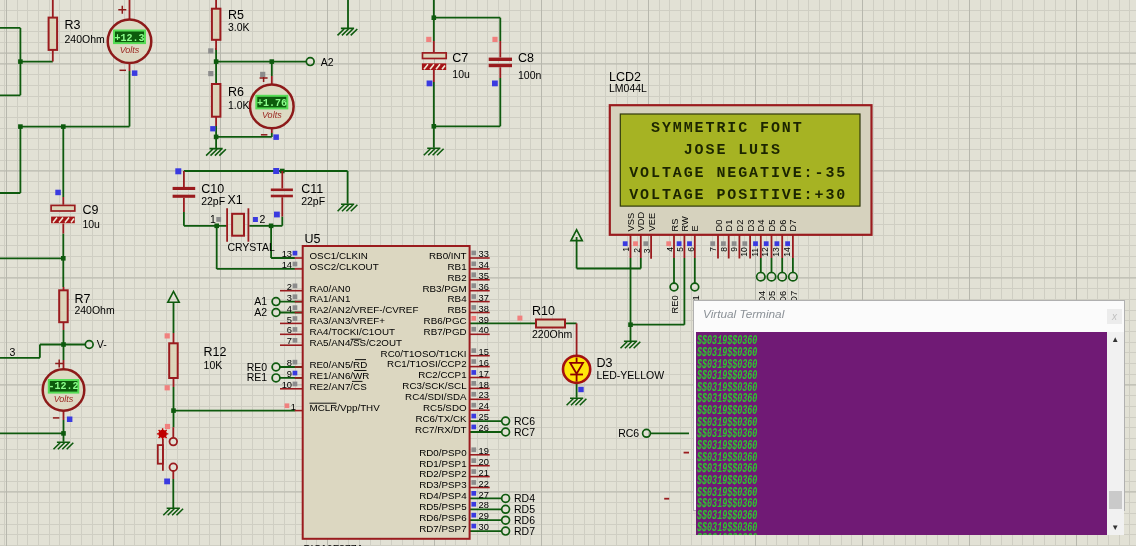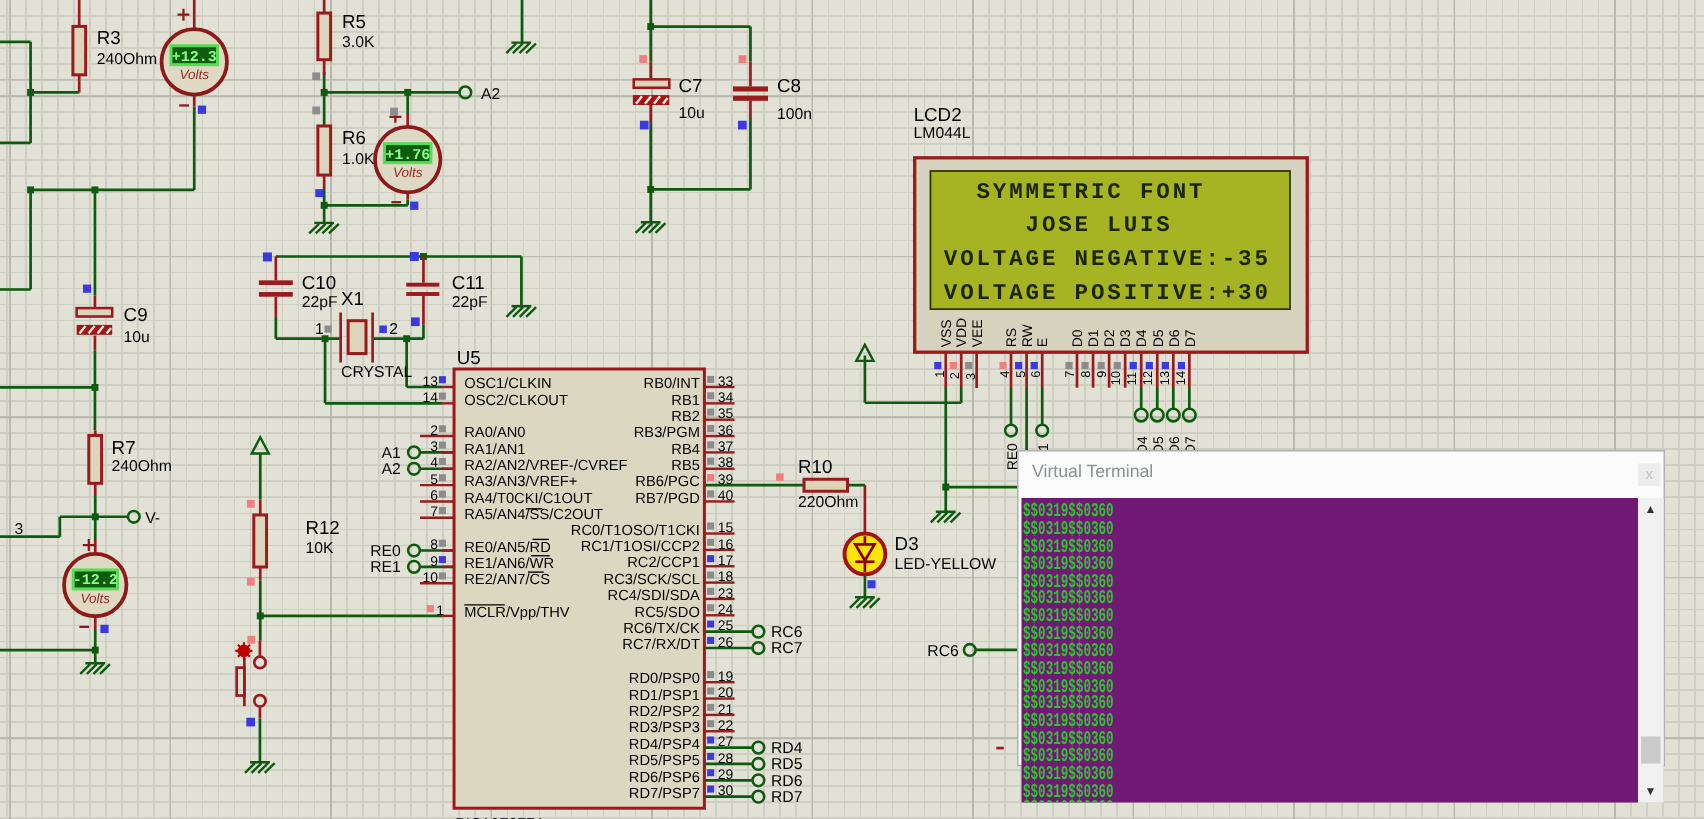--- a/index.html
+++ b/index.html
@@ -8,21 +8,21 @@
     background-image:
       repeating-linear-gradient(to right, #b7b7ad 0 1px, transparent 1px 107px),
       repeating-linear-gradient(to bottom, #b7b7ad 0 1px, transparent 1px 107px),
       repeating-linear-gradient(to right, #cfcec3 0 1px, transparent 1px 10.7px),
       repeating-linear-gradient(to bottom, #cfcec3 0 1px, transparent 1px 10.7px);
     background-position: 6px 0, 0 63.5px, 6px 0, 0 10px;
     font-family:"Liberation Sans", sans-serif;
   }
   svg text{font-family:"Liberation Sans", sans-serif;}
   .lcdtxt{font-family:"Liberation Mono", monospace; font-weight:bold; font-size:15px; letter-spacing:1.9px; fill:#1c2501;}
-  #term{position:absolute; left:678px; top:299.5px; width:432px; height:211px; background:#fbfbfb; border:1px solid #b0b0b0; box-sizing:border-box; z-index:5;}
+  #term{position:absolute; left:693px; top:299.5px; width:432px; height:211px; background:#fbfbfb; border:1px solid #b0b0b0; box-sizing:border-box; z-index:5;font-style:italic;}
   #termtitle{position:absolute; left:9px; top:6px; font-size:11.8px; color:#8b9197; font-family:"Liberation Sans", sans-serif;}
   #closebox{position:absolute; right:2px; top:8px; width:15px; height:15px; background:#ececec; color:#c0c0c0; font-size:10px; text-align:center; line-height:15px; font-family:"Liberation Sans", sans-serif;}
   #client{position:absolute; left:2px; top:31.5px; width:411px; height:203px; background:#701a75; overflow:hidden;}
   #tlines{position:absolute; left:1.3px; top:3.2px; margin:0; font-family:"Liberation Mono", monospace; font-weight:bold; font-size:13px; line-height:11.66px; color:#2fc42f; letter-spacing:0; transform:scaleX(0.645); transform-origin:0 0;}
   #sbar{position:absolute; left:413px; top:31.5px; width:16.5px; height:203px; background:#f1f1f1;}
   .arr{position:absolute; left:0; width:16.5px; text-align:center; color:#333; font-size:8px; font-family:"Liberation Sans", sans-serif;}
   #thumb{position:absolute; left:1.5px; top:158.5px; width:13.5px; height:18.5px; background:#cacaca;}
 </style>
 </head>
 <body>

